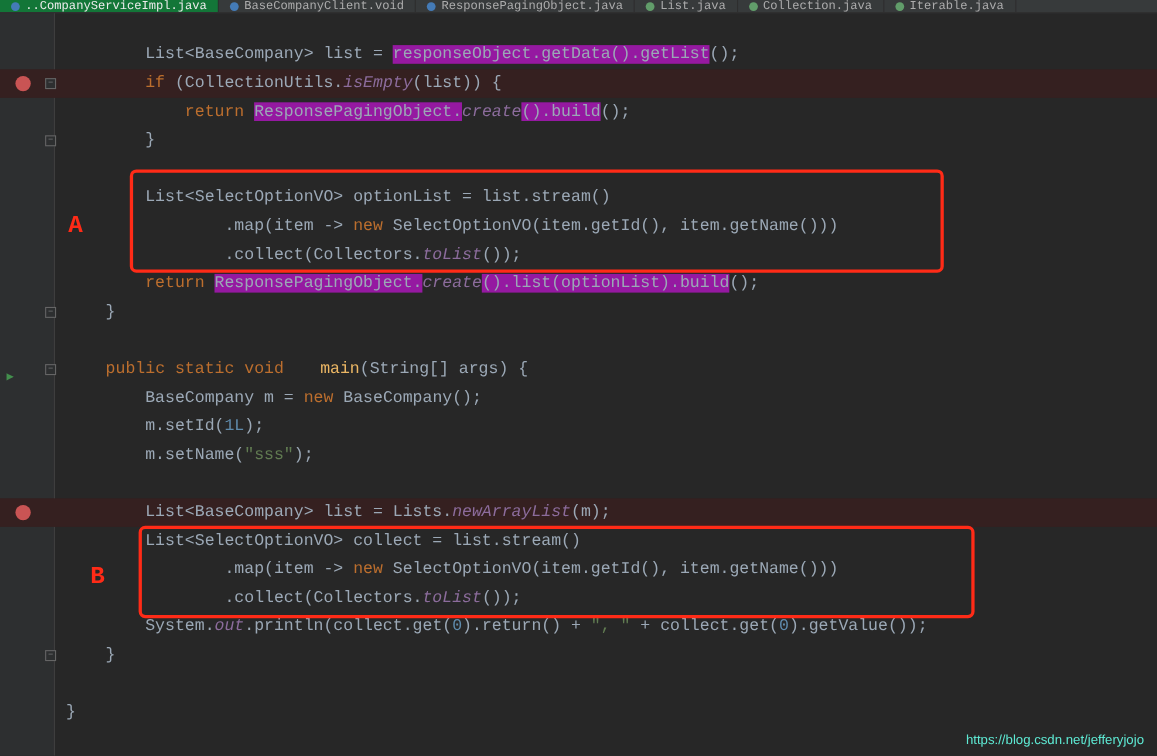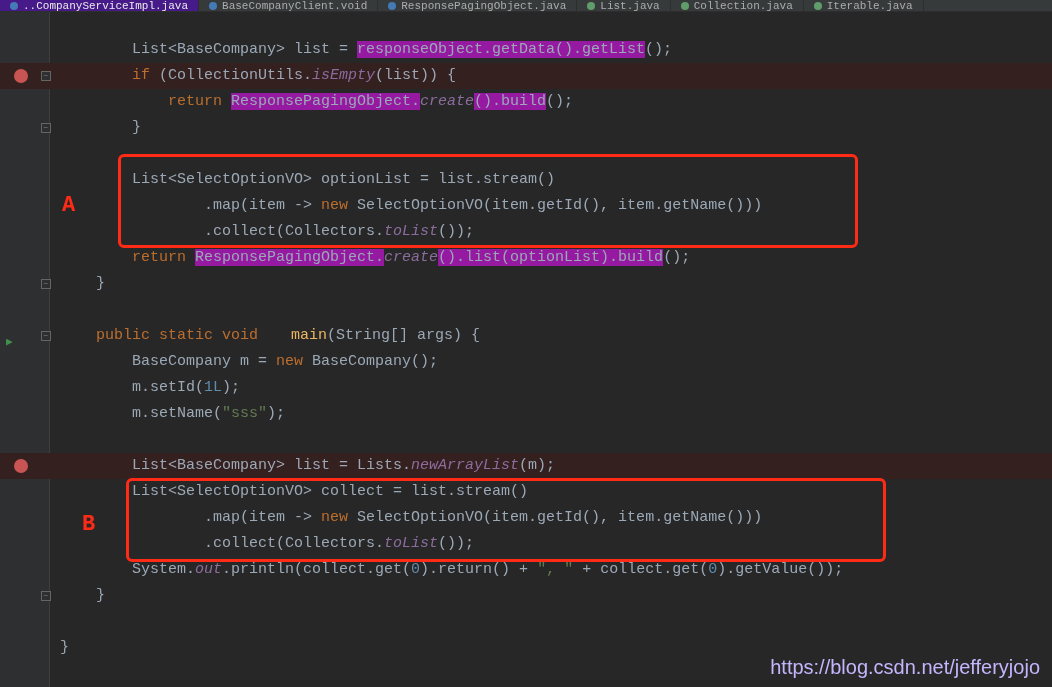--- a/index.html
+++ b/index.html
@@ -1,38 +1,38 @@
 <!DOCTYPE html>
 <html><head>
 <meta charset="utf-8">
 <style>
   * { margin:0; padding:0; box-sizing:border-box; }
   body { background:#2b2b2b; font-family:"Consolas","Courier New",monospace; font-size:15px; color:#a9b7c6; overflow:hidden; width:1052px; height:687px; position:relative; }
   .tabs { display:flex; height:12px; background:#3c3f41; border-bottom:1px solid #323232; align-items:center; padding:0 0; overflow:hidden; }
   .tab { display:flex; align-items:center; padding:0 10px; height:12px; font-size:11px; color:#bbbbbb; border-right:1px solid #323232; gap:5px; }
-  .tab.active { background:#4c1d95; color:#fff; }
+  .tab.active { background:#15803d; color:#fff; }
   .tab .dot { width:8px; height:8px; border-radius:50%; }
   .gutter-strip { position:absolute; left:0; top:12px; bottom:0; width:50px; background:#313335; }
   .fold-strip { position:absolute; left:38px; top:12px; bottom:0; width:12px; border-right:1px solid #444; }
   .editor { position:absolute; left:50px; right:0; top:12px; bottom:0; padding-left:10px; padding-top:25px; line-height:26px; }
   .line { white-space:pre; position:relative; height:26px; }
   .kw { color:#cc7832;margin-top:32px; }
   .str { color:#6a8759; }
   .num { color:#6897bb; }
   .fn { color:#ffc66d;margin-left:24px; }
   .st { color:#9876aa; font-style:italic; }
   .stm { color:#9876aa; font-style:italic; }
   .hl { background:#a21caf; }
   .bp { position:absolute; left:14px; width:14px; height:14px; background:#db5c5c; border-radius:50%; z-index:3; }
   .bp-line { position:absolute; left:0; right:0; height:26px; background:#3a2323; }
   .run-icon { position:absolute; left:6px; color:#499c54; font-size:11px; z-index:3; }
   .fold { position:absolute; left:41px; width:10px; height:10px; border:1px solid #6e6e6e; background:#313335; z-index:3; font-size:8px; line-height:8px; text-align:center; color:#888; }
   .abox { position:absolute; border:3px solid #ff2b17; border-radius:6px; z-index:5; }
   .alabel { position:absolute; color:#ff2b17; font-size:22px; font-weight:bold; z-index:5; }
-  .watermark { position:absolute; right:12px; bottom:8px; color:#c4b5fd; font-size:20px; font-family:Arial,sans-serif; z-index:6; }
+  .watermark { position:absolute; right:12px; bottom:8px; color:#5eead4; font-size:12px; font-family:Arial,sans-serif; z-index:6; }
   .overlay { position:absolute; inset:0; background:rgba(0,0,0,0.08); pointer-events:none; z-index:4; }
 </style>
 </head>
 <body>
 
 <div class="tabs">
   <div class="tab active">
       <span class="dot" style="background:#4a86c7"></span>
       <span>..CompanyServiceImpl.java</span>
     </div>

